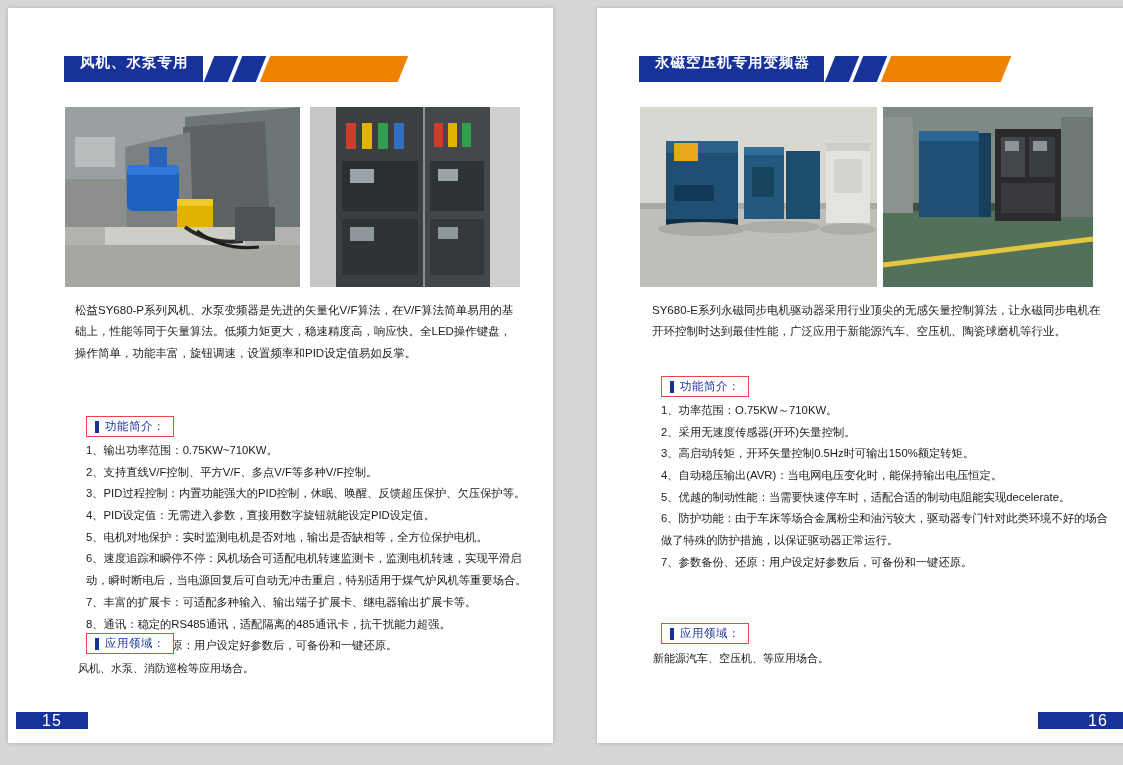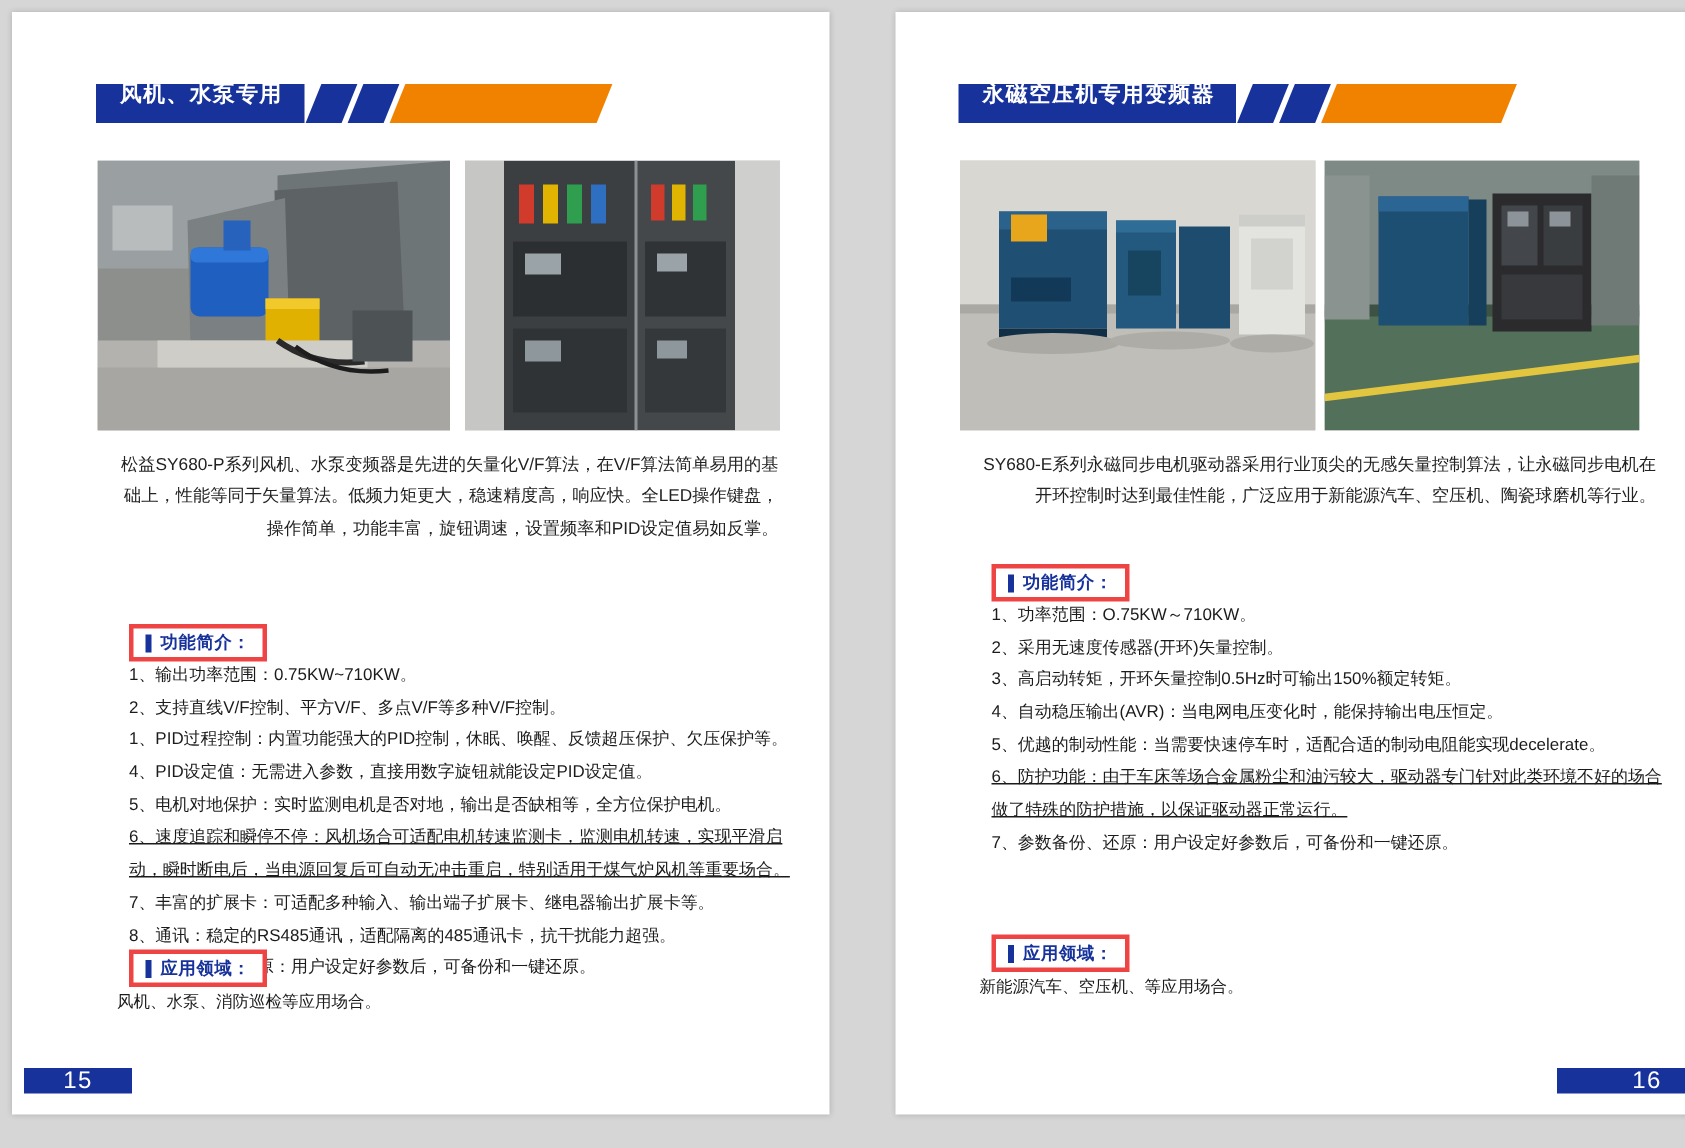--- a/index.html
+++ b/index.html
@@ -73,52 +73,51 @@
     background: #cfcfcf;
     overflow: hidden;
   }
   .photo .sky { position: absolute; left:0; top:0; right:0; bottom:0; }
 
   .caption {
     position: absolute;
     font-size: 11.5px;
     color: #222;
     line-height: 1.85;
-    text-align: right;
   }
 
   
   .tag {
     position: absolute;
     height: 19px;
-    border: 3px solid #ef4444;
+    border: 1px solid #ef4444;
     color: #17329a;
     font-size: 11.5px;
-    font-weight: bold;
+    font-weight: normal;
     display: flex;
     align-items: center;
     padding: 0 8px;
     letter-spacing: .5px;
     background: #fff;
   }
   .tag .tag-bar {
     width: 4px;
     height: 12px;
     background: #17329a;
     margin-right: 6px;
   }
 
   .list {
     position: absolute;
     font-size: 11.3px;
     color: #1b1b1b;
     line-height: 1.92;
   }
   .list div { white-space: nowrap; }
-  .list div.wrap { white-space: normal; text-decoration: underline; }
+  .list div.wrap { white-space: normal; }
 
   .plain {
     position: absolute;
     font-size: 11px;
     color: #1b1b1b;
     line-height: 1.85;
   }
 
   
   .pagenum {
@@ -211,21 +210,21 @@
     <div class="caption" style="left:67px; top:292px; width:444px;">松益SY680-P系列风机、水泵变频器是先进的矢量化V/F算法，在V/F算法简单易用的基础上，性能等同于矢量算法。低频力矩更大，稳速精度高，响应快。全LED操作键盘，操作简单，功能丰富，旋钮调速，设置频率和PID设定值易如反掌。</div>
 
     <div class="tag" style="left:78px; top:408px;">
       <span class="tag-bar"></span>
       <span>功能简介：</span>
     </div>
 
     <div class="list" style="left:78px; top:432px; width:450px;">
       <div>1、输出功率范围：0.75KW~710KW。</div>
       <div>2、支持直线V/F控制、平方V/F、多点V/F等多种V/F控制。</div>
-      <div>1、PID过程控制：内置功能强大的PID控制，休眠、唤醒、反馈超压保护、欠压保护等。</div>
+      <div>3、PID过程控制：内置功能强大的PID控制，休眠、唤醒、反馈超压保护、欠压保护等。</div>
       <div>4、PID设定值：无需进入参数，直接用数字旋钮就能设定PID设定值。</div>
       <div>5、电机对地保护：实时监测电机是否对地，输出是否缺相等，全方位保护电机。</div>
       <div class="wrap" style="text-indent:0;">6、速度追踪和瞬停不停：风机场合可适配电机转速监测卡，监测电机转速，实现平滑启动，瞬时断电后，当电源回复后可自动无冲击重启，特别适用于煤气炉风机等重要场合。</div>
       <div>7、丰富的扩展卡：可适配多种输入、输出端子扩展卡、继电器输出扩展卡等。</div>
       <div>8、通讯：稳定的RS485通讯，适配隔离的485通讯卡，抗干扰能力超强。</div>
       <div>9、参数备份、还原：用户设定好参数后，可备份和一键还原。</div>
     </div>
 
     <div class="tag" style="left:78px; top:625px;">
       <span class="tag-bar"></span>

